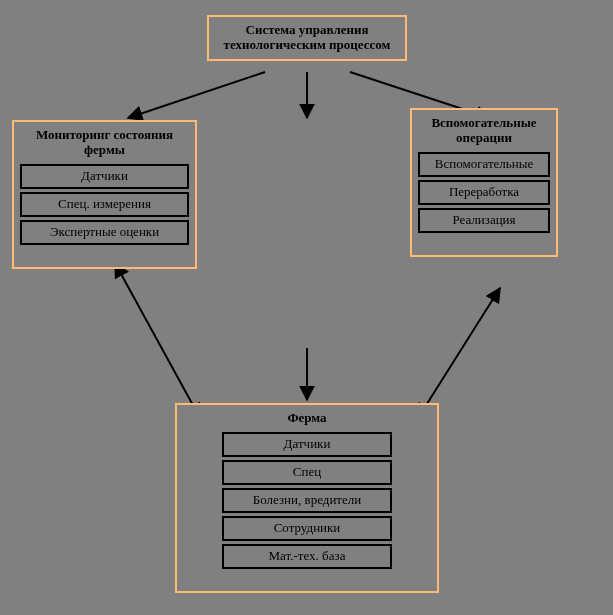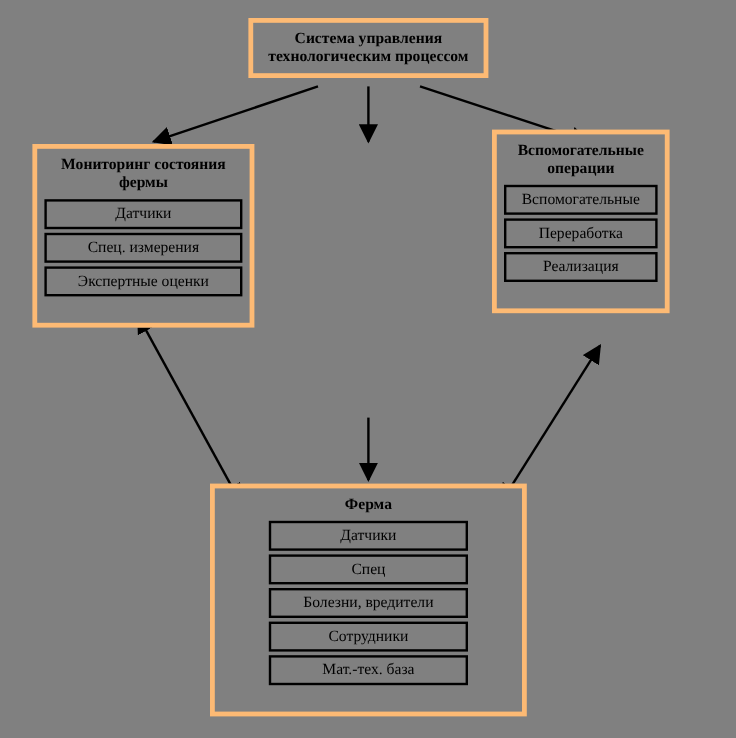--- a/index.html
+++ b/index.html
@@ -12,21 +12,21 @@
   }
   .canvas {
     position: relative;
     width: 613px;
     height: 615px;
     background: #808080;
     overflow: hidden;
   }
   .box {
     position: absolute;
-    border: 4px solid #fdba74;
+    border: 2px solid #fdba74;
     background: #808080;
     box-sizing: border-box;
     padding: 6px 6px 6px 6px;
   }
   .title {
     text-align: center;
     font-weight: bold;
     line-height: 1.15;
     margin: 0 0 6px 0;
   }
@@ -69,21 +69,21 @@
 
     <line x1="115" y1="263" x2="200" y2="418" stroke="#000" stroke-width="2" marker-start="url(#ah)" marker-end="url(#ah)"></line>
 
     <line x1="500" y1="288" x2="418" y2="418" stroke="#000" stroke-width="2" marker-start="url(#ah)" marker-end="url(#ah)"></line>
   </svg>
 
   <div class="box" style="left:207px; top:15px; width:200px;">
     <div class="title only">Система управления технологическим процессом</div>
   </div>
 
-  <div class="box" style="left:27px; top:120px; width:185px;">
+  <div class="box" style="left:12px; top:120px; width:185px;">
     <div class="title">Мониторинг состояния фермы</div>
     <div class="item">Датчики</div>
     <div class="item">Спец. измерения</div>
     <div class="item">Экспертные оценки</div>
   </div>
 
 
   <div class="box" style="left:410px; top:108px; width:148px;font-family:Liberation Serif, serif;">
     <div class="title">Вспомогательные операции</div>
     <div class="item">Вспомогательные</div>

